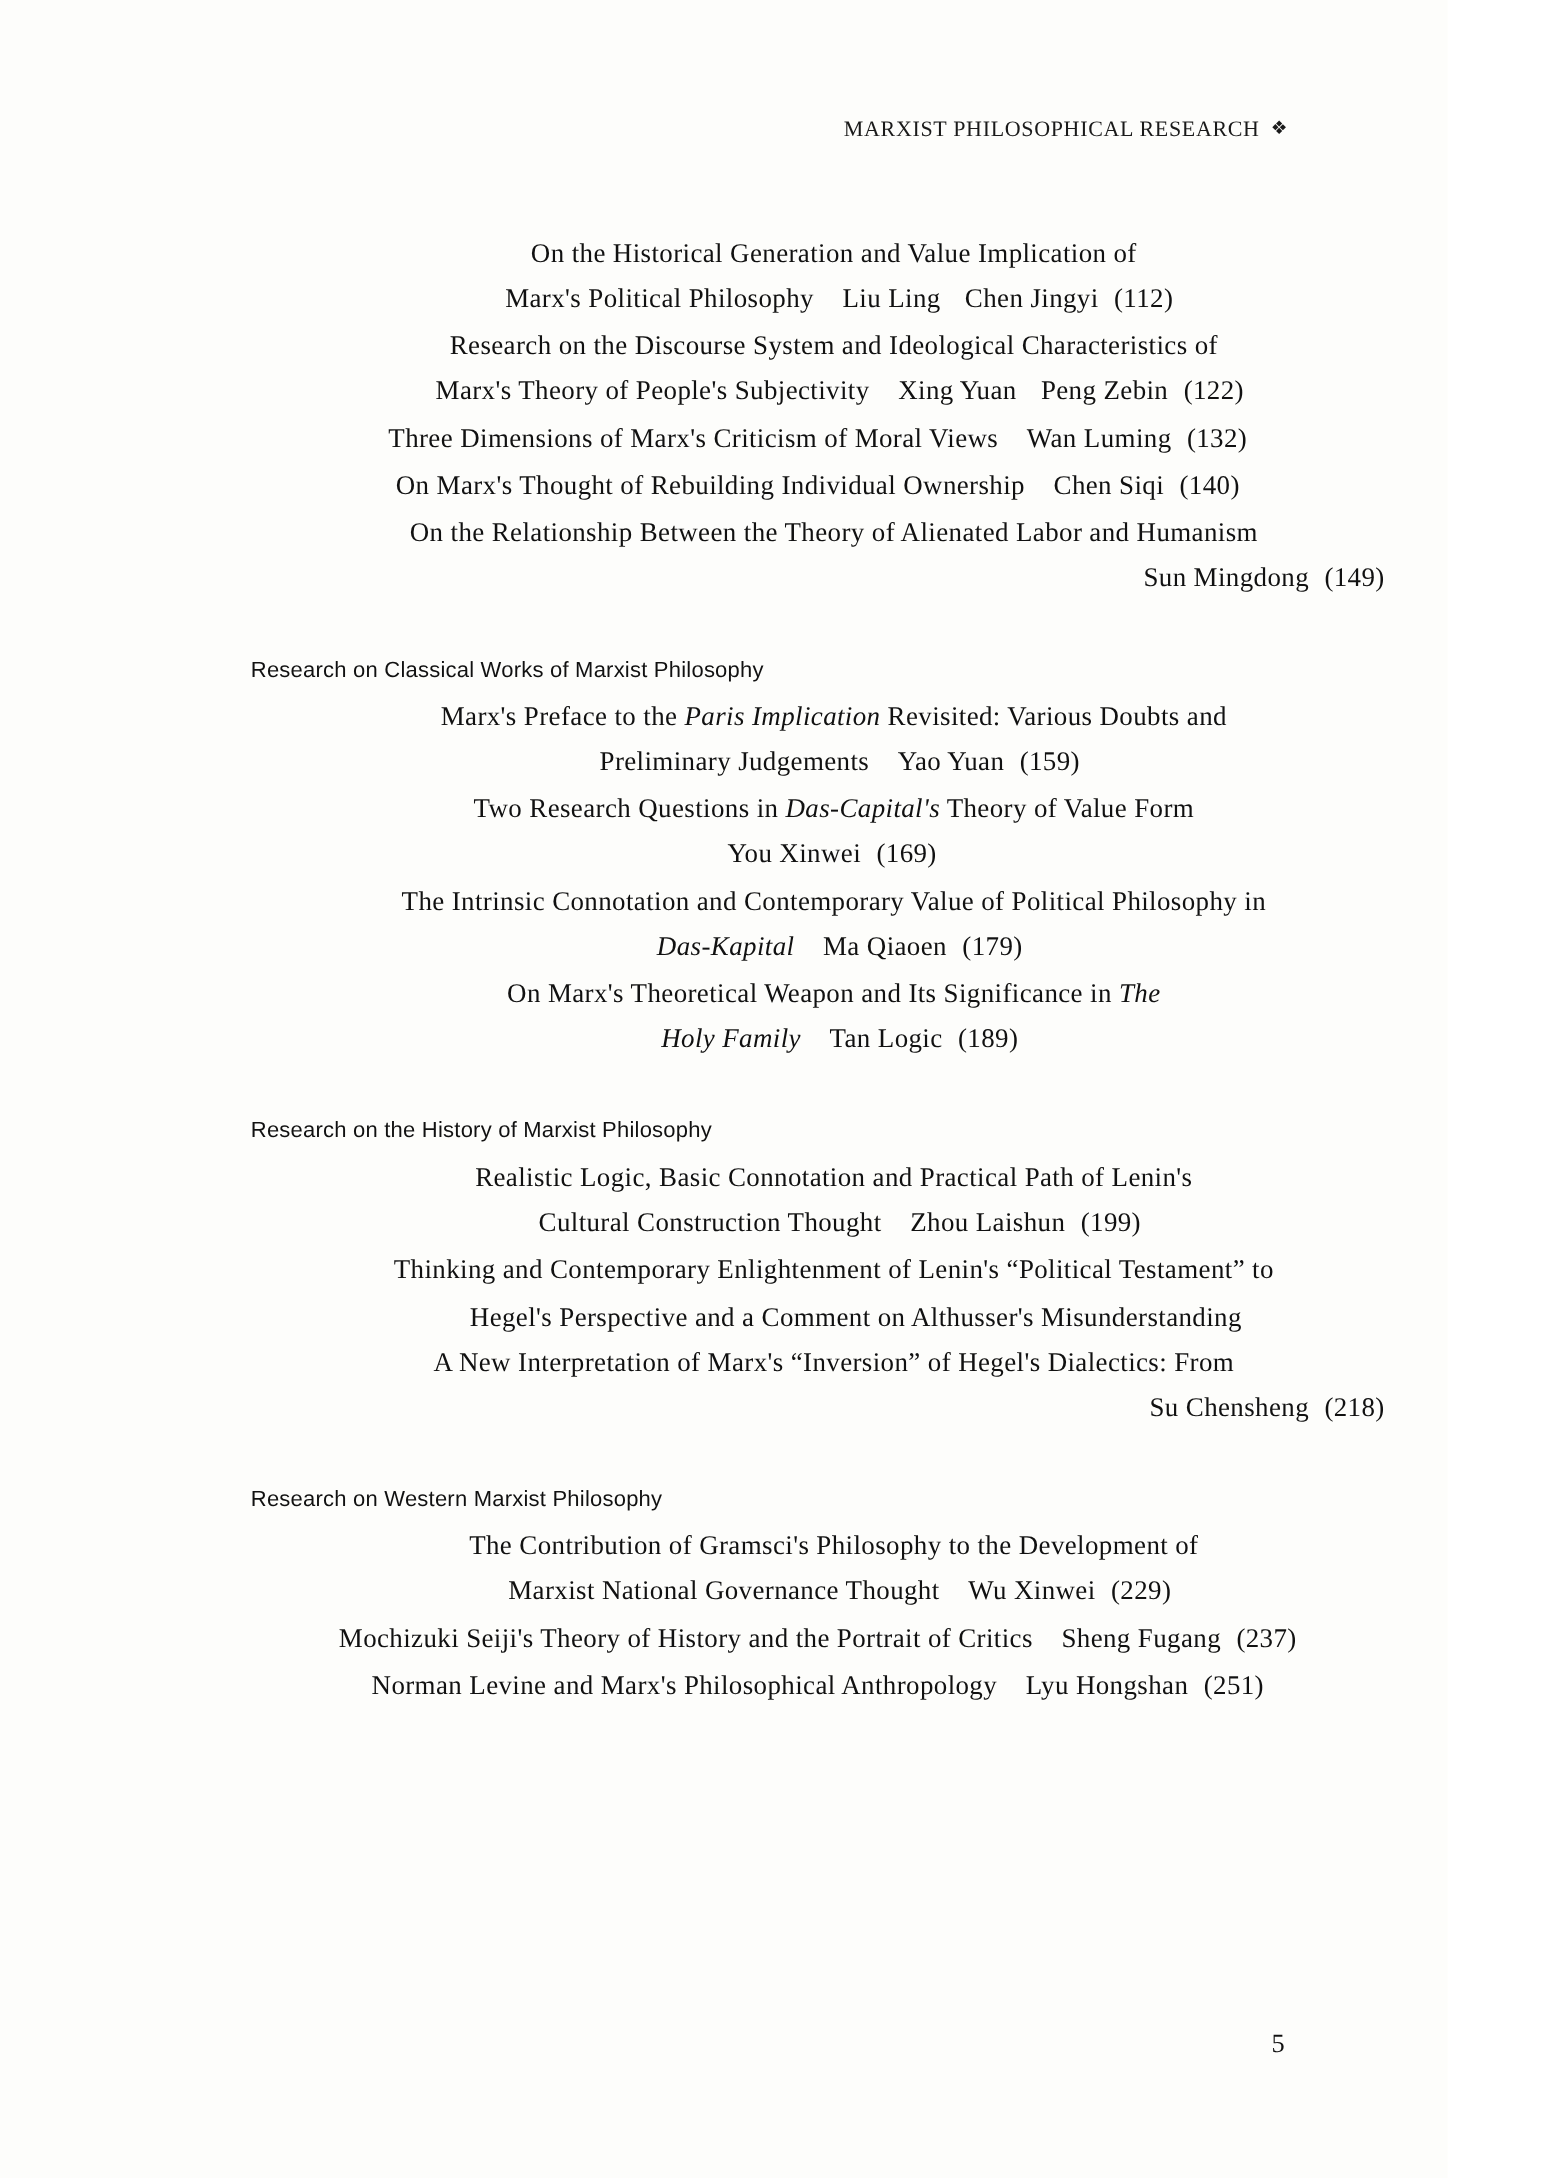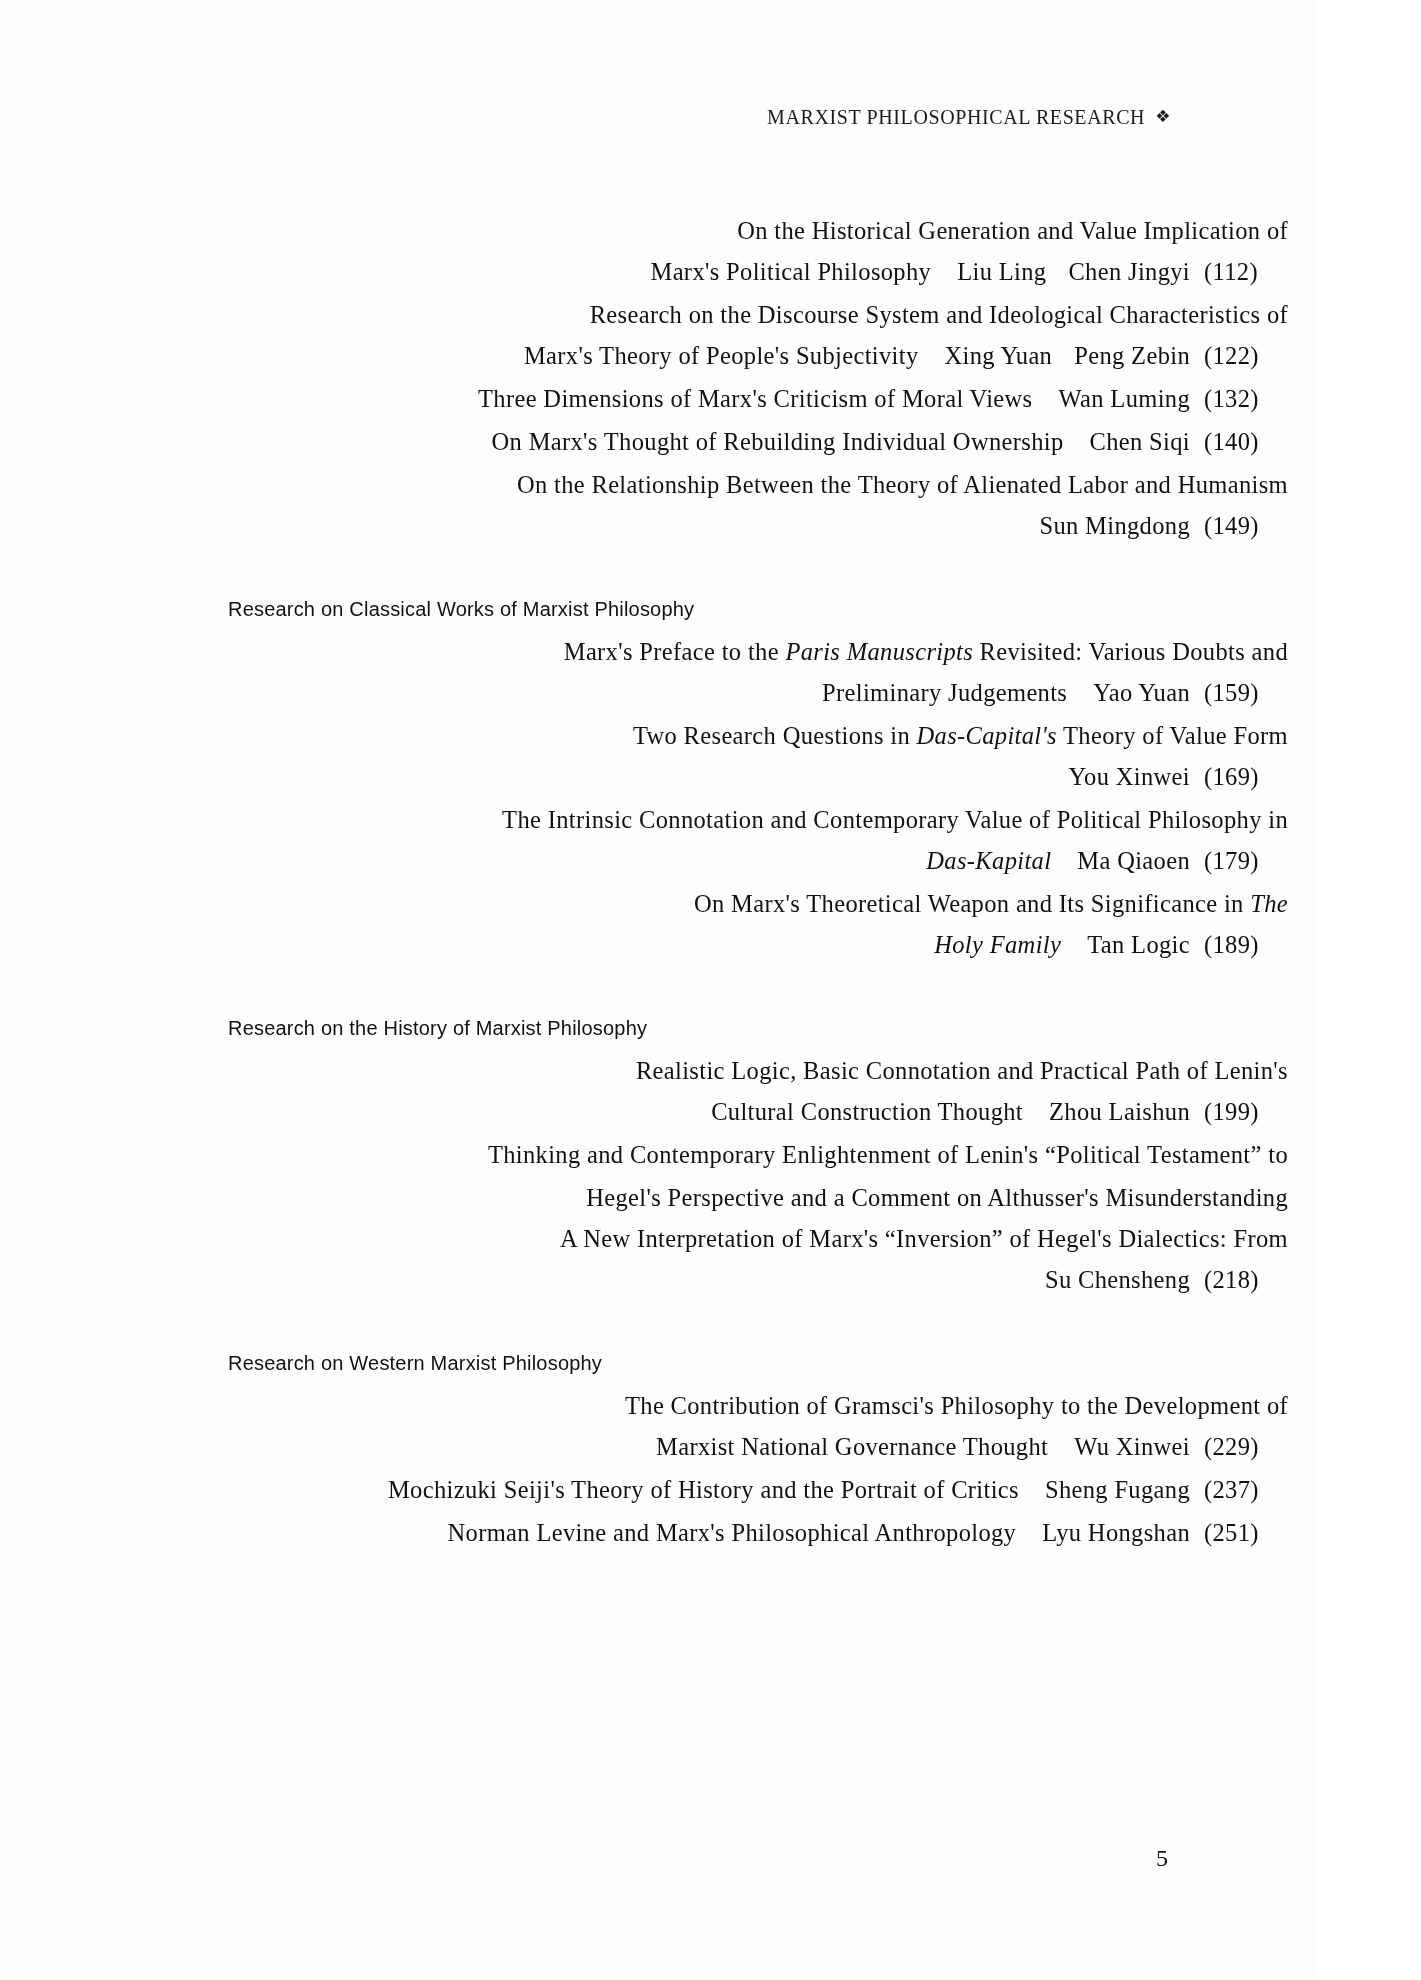--- a/index.html
+++ b/index.html
@@ -57,21 +57,21 @@
   }
 
   .entry {
     position: relative;
     margin-bottom: 2px;
   }
   
   .line {
     display: flex;
     align-items: baseline;
-    justify-content: flex-end;
+    justify-content: center;
     min-height: 41px;
     font-size: 24.5px;
     line-height: 41px;
     letter-spacing: 0.35px;
   }
   .line.indent .title { padding-left: 40px; }
   .title {
     flex: 0 1 auto;
     white-space: nowrap;
   }
@@ -142,21 +142,21 @@
         <div class="line">
           <span class="title">On the Relationship Between the Theory of Alienated Labor and Humanism</span>
         </div>
         <div class="line full-right">
           <span class="right"><span class="authors"><span class="">Sun Mingdong</span></span><span class="page-no">(149)</span></span>
         </div>
       </div>
       <div class="section-heading heading-row">Research on Classical Works of Marxist Philosophy</div>
       <div class="entry">
         <div class="line">
-          <span class="title">Marx's Preface to the <em>Paris Manuscripts</em> Revisited: Various Doubts and</span>
+          <span class="title">Marx's Preface to the <em>Paris Implication</em> Revisited: Various Doubts and</span>
         </div>
         <div class="line indent">
           <span class="title">Preliminary Judgements</span>
           <span class="right"><span class="authors"><span class="">Yao Yuan</span></span><span class="page-no">(159)</span></span>
         </div>
       </div>
       <div class="entry">
         <div class="line">
           <span class="title">Two Research Questions in <em>Das-Capital's</em> Theory of Value Form</span>
         </div>

